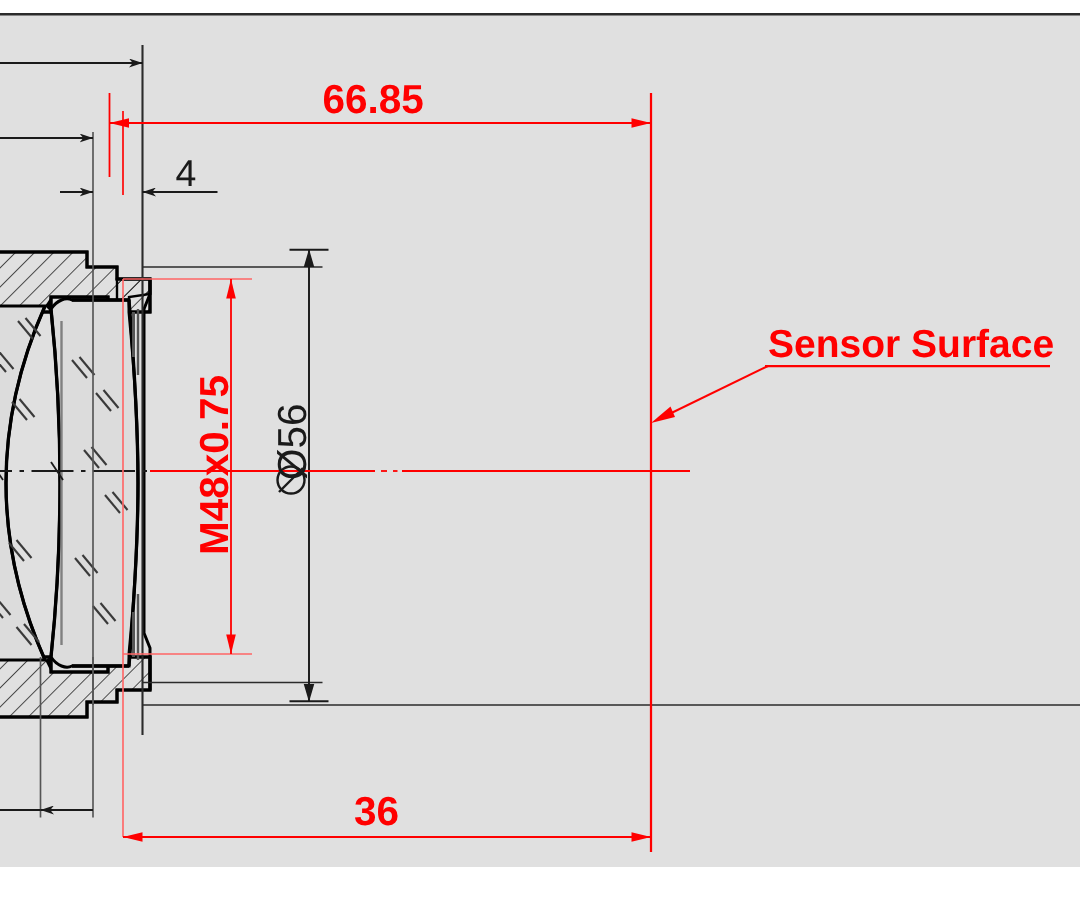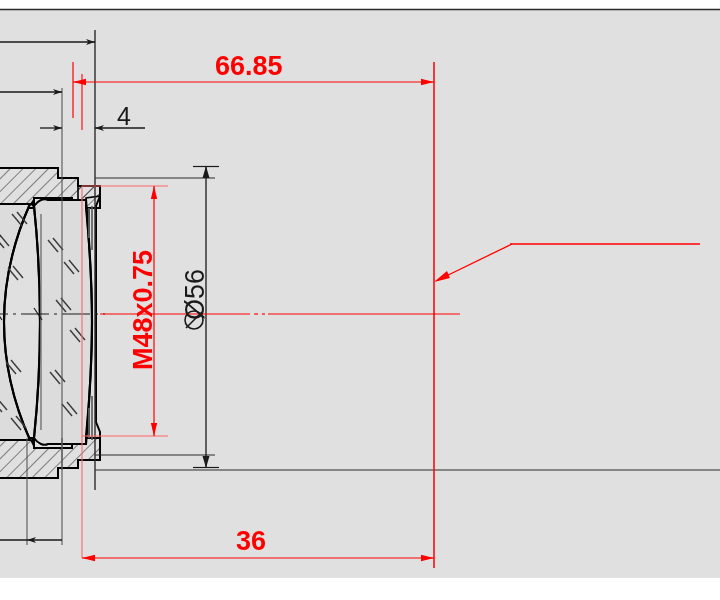--- a/index.html
+++ b/index.html
@@ -219,14 +219,15 @@
   <div class="dim-text" style="left:215px; top:53px; font-size:27px;">66.85</div>
 
   <div class="dim-text-black" style="left:117px; top:104px; font-size:25px;">4</div>
 
   <div class="dim-text rot90" style="left:130px; top:370px; font-size:27px;">M48x0.75</div>
 
   <div class="dim-text-black rot90" style="left:182px; top:320px; font-size:27px;">Ø56</div>
 
   <div class="dim-text" style="left:236px; top:528px; font-size:27px;">36</div>
 
+  <div class="dim-text" style="left:512px; top:216px; font-size:26px;">Sensor Surface</div>
 
 </div>
 
 </body></html>

